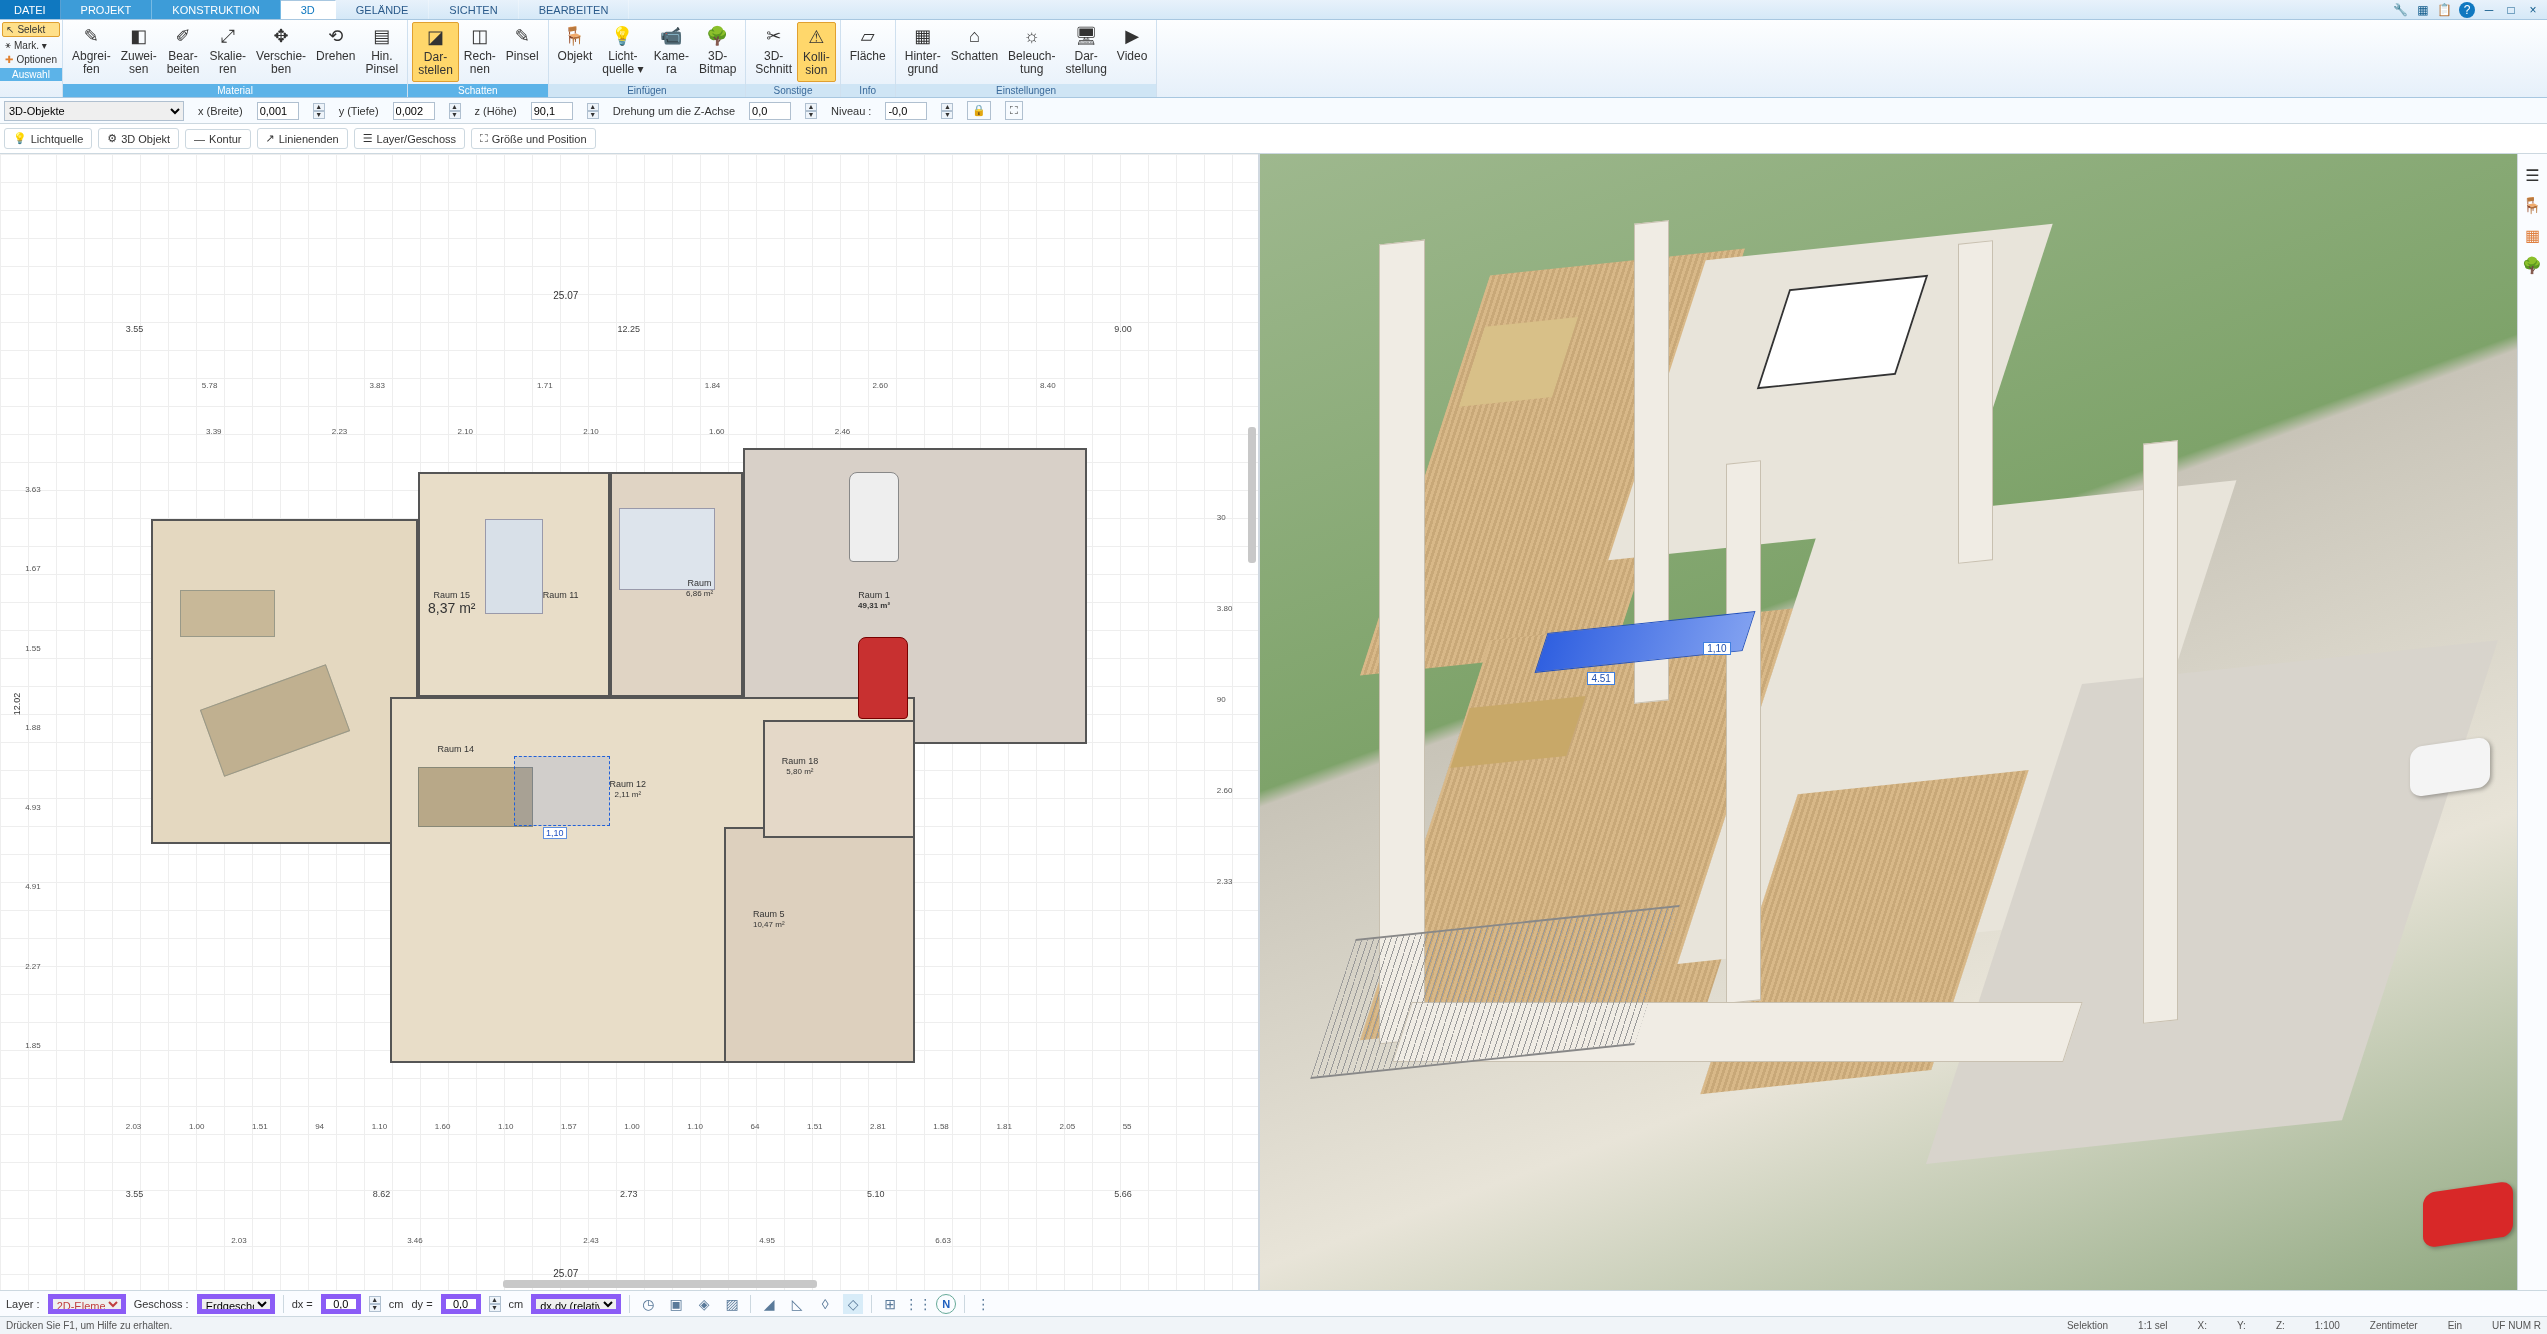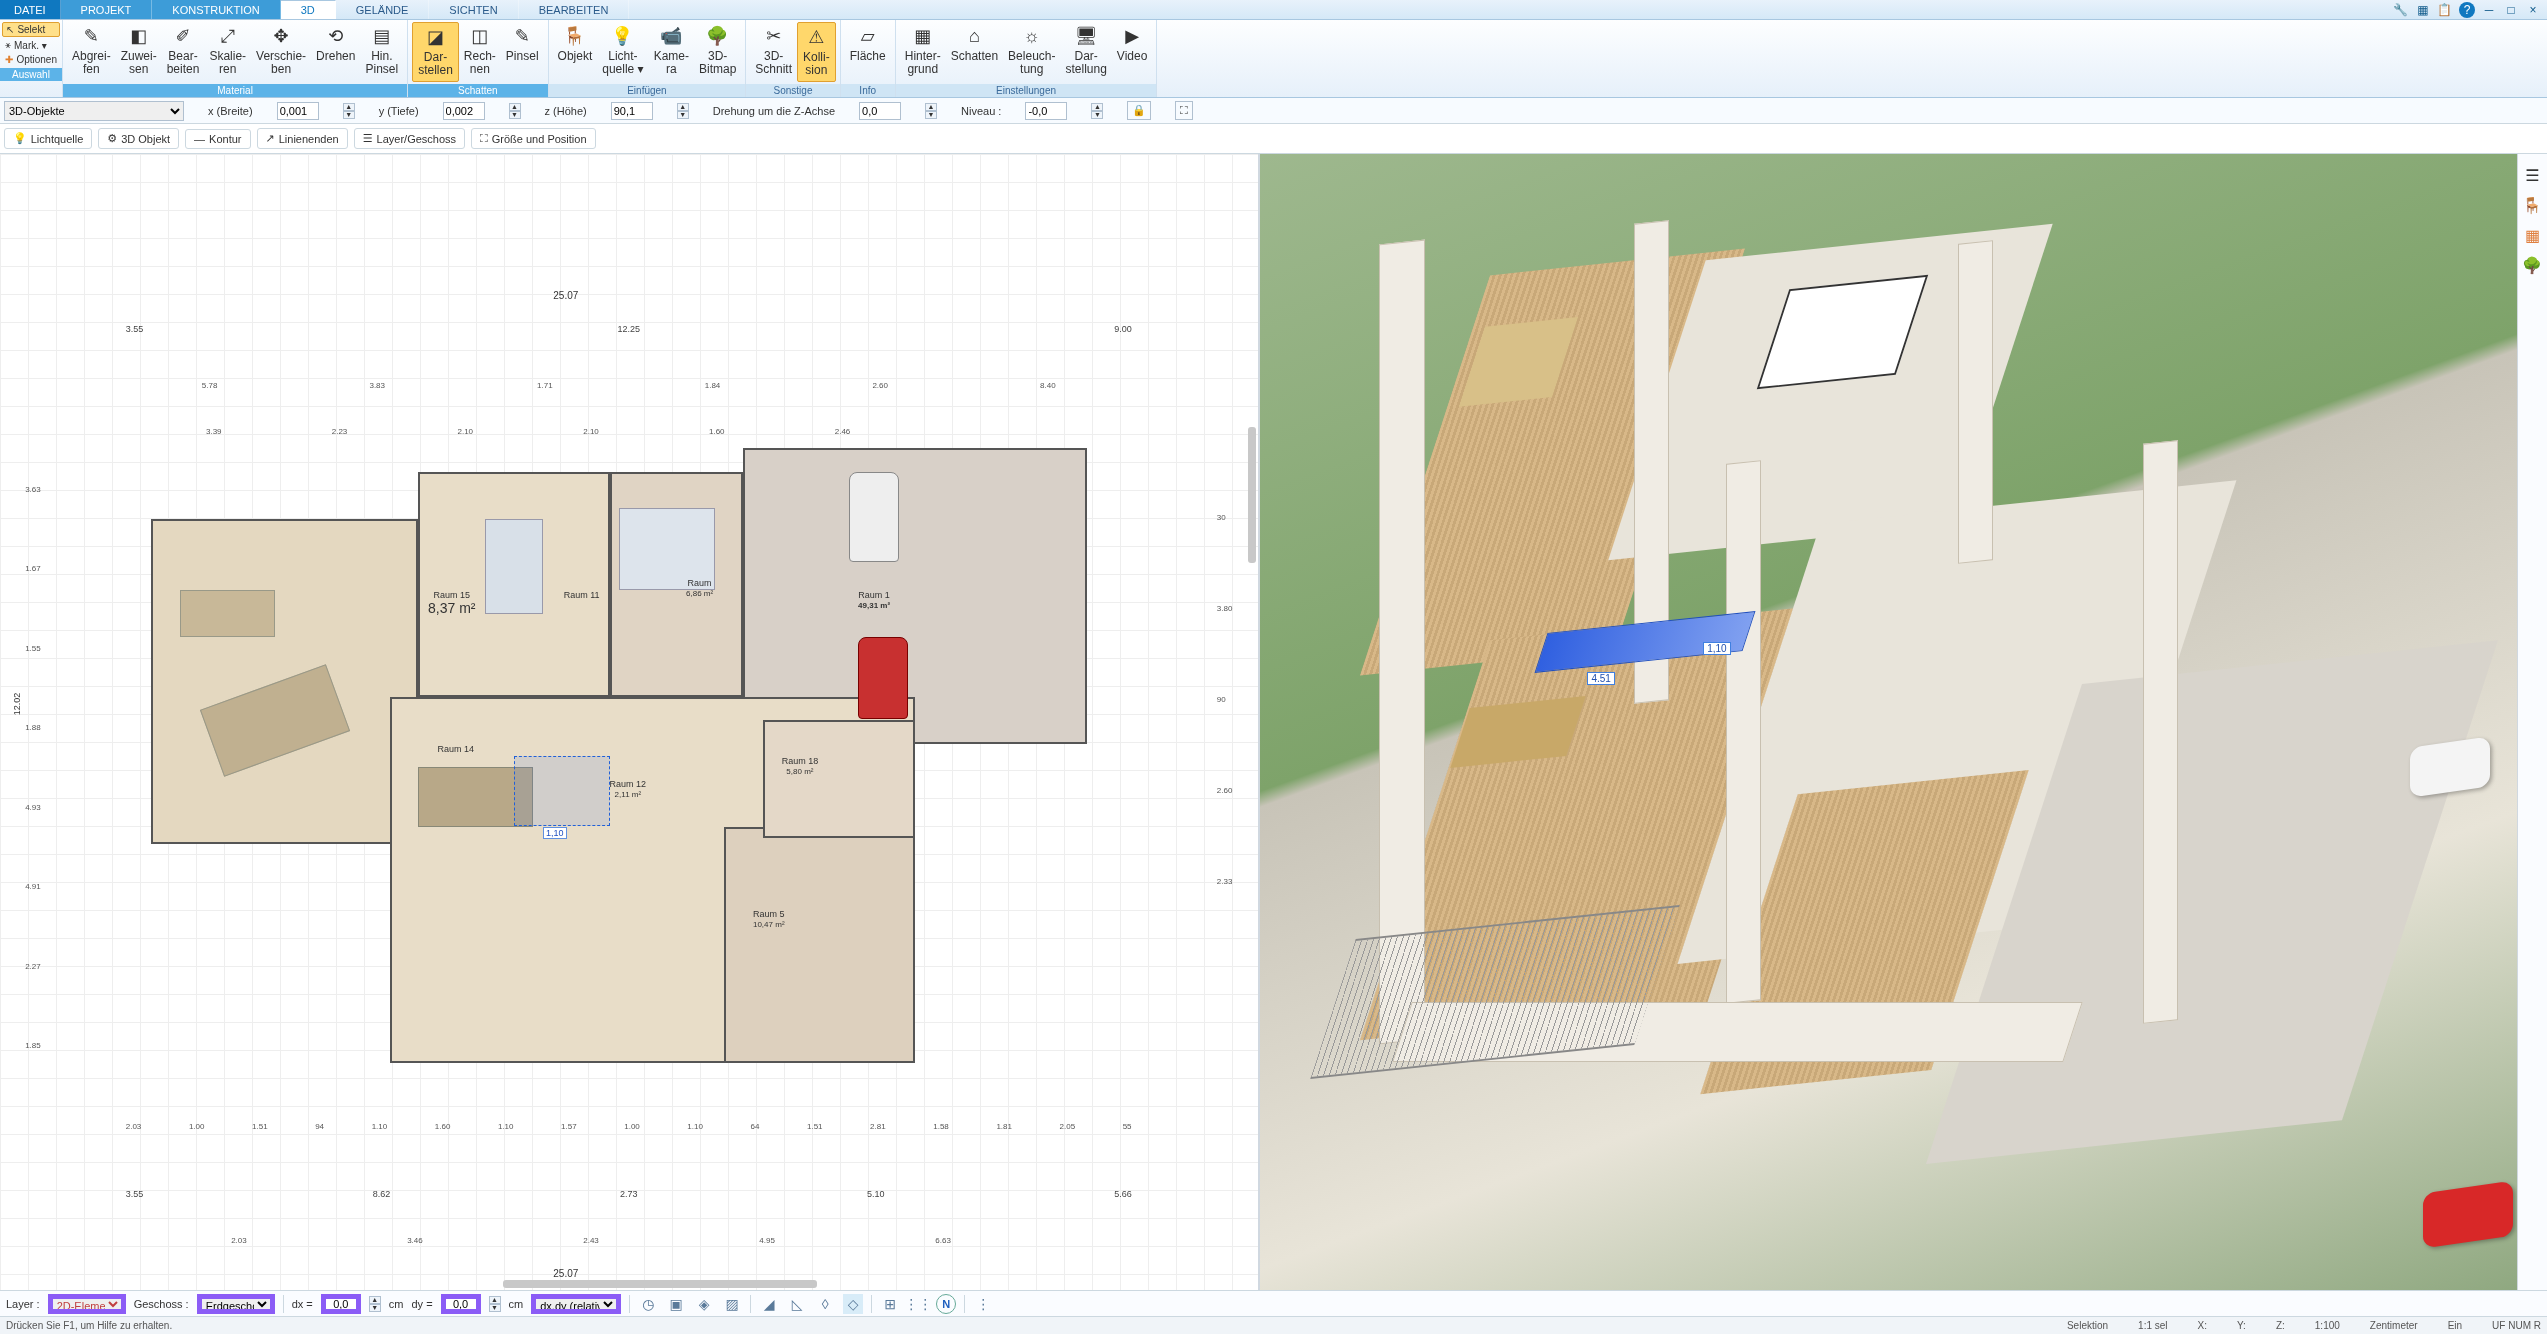--- a/index.html
+++ b/index.html
@@ -25,21 +25,21 @@
 .ribbon-ico { width: 24px; height: 24px; display: flex; align-items: center; justify-content: center; font-size: 18px; margin-bottom: 2px; }
 .ribbon-lbl { font-size: 12px; text-align: center; line-height: 1.1; color: #333; }
 .highlight { background: #ffd76b; border: 1px solid #e0a030; border-radius: 2px; }
 
 
 .auswahl-panel { display: flex; flex-direction: column; font-size: 10px; padding: 2px; gap: 1px; }
 .auswahl-item { display: flex; align-items: center; gap: 3px; padding: 1px 3px; cursor: pointer; }
 .sel-hl { background: #ffe08a; border: 1px solid #e0a030; border-radius: 2px; }
 
 
-.prop-bar { display: flex; align-items: center; height: 26px; background: #f7fbff; border-bottom: 1px solid #ccd8e0; padding: 0 4px; gap: 24px; font-size: 11px; }
+.prop-bar { display: flex; align-items: center; height: 26px; background: #f7fbff; border-bottom: 1px solid #ccd8e0; padding: 0 4px; gap: 14px; font-size: 11px; }
 .prop-bar input[type=text] { width: 42px; height: 18px; border: 1px solid #b0c0d0; padding: 0 2px; font-size: 11px; }
 .prop-bar select { height: 20px; border: 1px solid #b0c0d0; font-size: 11px; }
 .spin { display: inline-flex; flex-direction: column; }
 .spin b { width: 12px; height: 8px; border: 1px solid #b0c0d0; font-size: 7px; text-align: center; line-height: 6px; cursor: pointer; background: #eef4fa; }
 
 
 .sec-bar { display: flex; align-items: center; height: 30px; background: #fff; border-bottom: 1px solid #ccd8e0; padding: 0 4px; gap: 6px; }
 .sec-btn { display: flex; align-items: center; gap: 4px; padding: 3px 8px; border: 1px solid #ccd8e0; border-radius: 3px; cursor: pointer; font-size: 11px; background: #fff; }
 
 
@@ -342,21 +342,21 @@
       <div class="plan-room" style="left:60%;top:60%;width:20%;height:40%;background:#ddd0be;"></div>
       <div class="plan-room" style="left:64%;top:42%;width:16%;height:20%;background:#e4d8c8;"></div>
 
       <div style="position:absolute;left:3%;top:20%;width:10%;height:8%;background:#c8b898;border:1px solid #998;"></div>
       <div style="position:absolute;left:6%;top:36%;width:14%;height:12%;background:#c0b090;border:1px solid #998;transform:rotate(-20deg);"></div>
       <div style="position:absolute;left:28%;top:50%;width:12%;height:10%;background:#b8a888;border:1px solid #887;"></div>
       <div style="position:absolute;left:35%;top:8%;width:6%;height:16%;background:#d8e0e8;border:1px solid #99a;"></div>
       <div style="position:absolute;left:49%;top:6%;width:10%;height:14%;background:#dde4ec;border:1px solid #99a;"></div>
 
       <div class="plan-label" style="left:29%;top:20%;"><span>Raum 15</span><br><span style="font-size:14px;">8,37 m²</span></div>
-      <div class="plan-label" style="left:41%;top:20%;padding-left:21px;">Raum 11</div>
+      <div class="plan-label" style="left:41%;top:20%;">Raum 11</div>
       <div class="plan-label" style="left:56%;top:18%;"><span>Raum</span><br><span style="font-size:8px;">6,86 m²</span></div>
       <div class="plan-label" style="left:74%;top:20%;"><span>Raum 1</span><br><span style="font-size:8px;font-weight:bold;">49,31 m²</span></div>
       <div class="plan-label" style="left:30%;top:46%;">Raum 14</div>
       <div class="plan-label" style="left:48%;top:52%;"><span>Raum 12</span><br><span style="font-size:8px;">2,11 m²</span></div>
       <div class="plan-label" style="left:66%;top:48%;"><span>Raum 18</span><br><span style="font-size:8px;">5,80 m²</span></div>
       <div class="plan-label" style="left:63%;top:74%;"><span>Raum 5</span><br><span style="font-size:8px;">10,47 m²</span></div>
 
       <div class="car-white" style="left:73%;top:0%;"></div>
       <div class="car-red" style="left:74%;top:28%;"></div>
 

